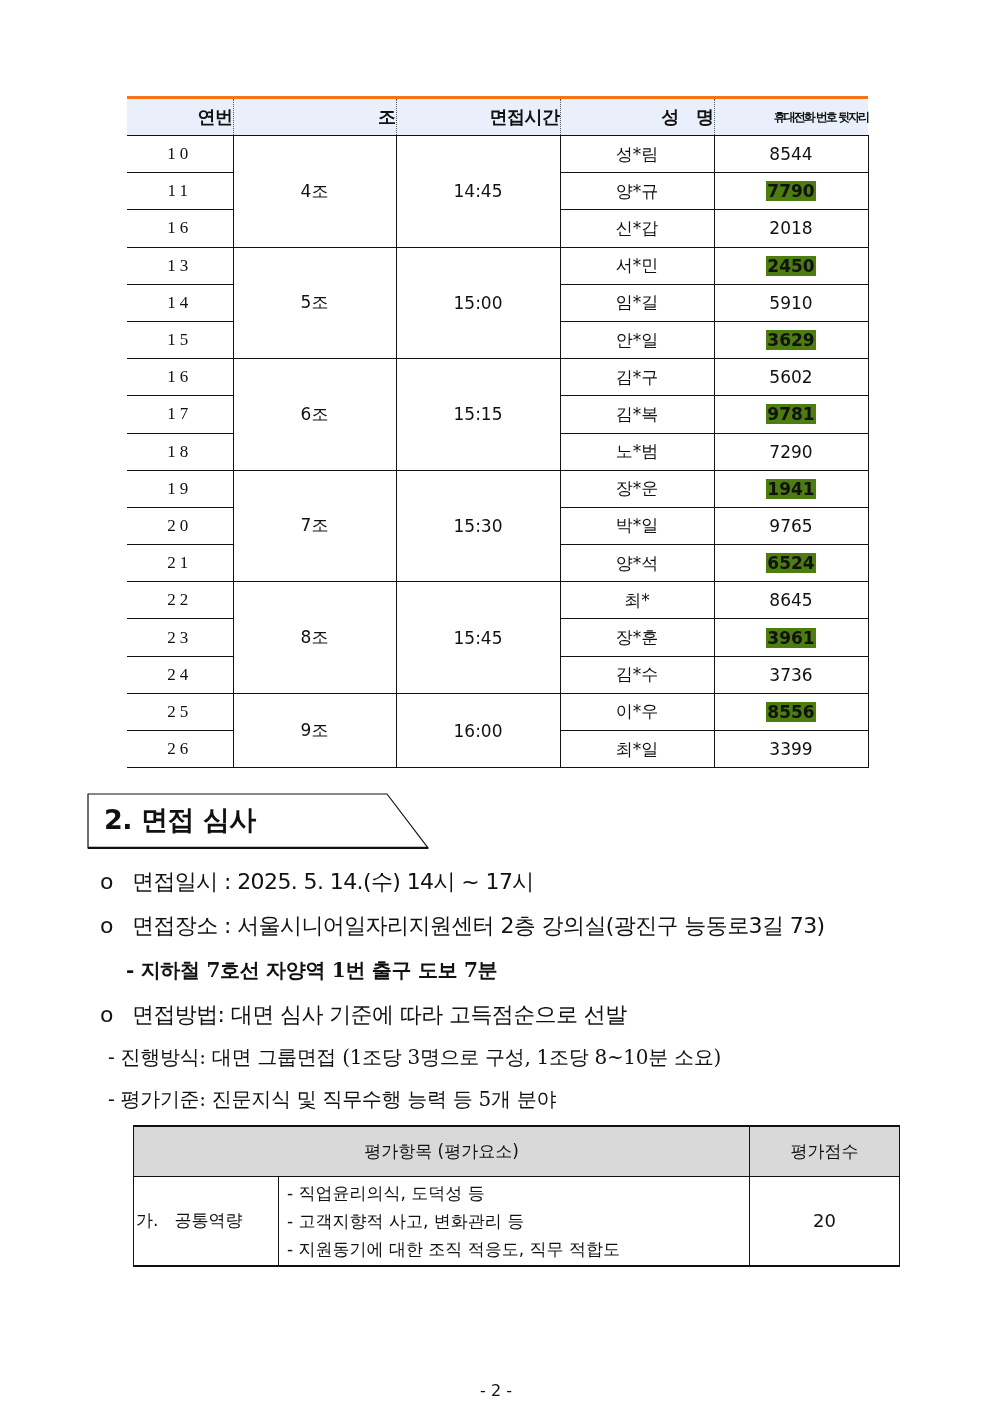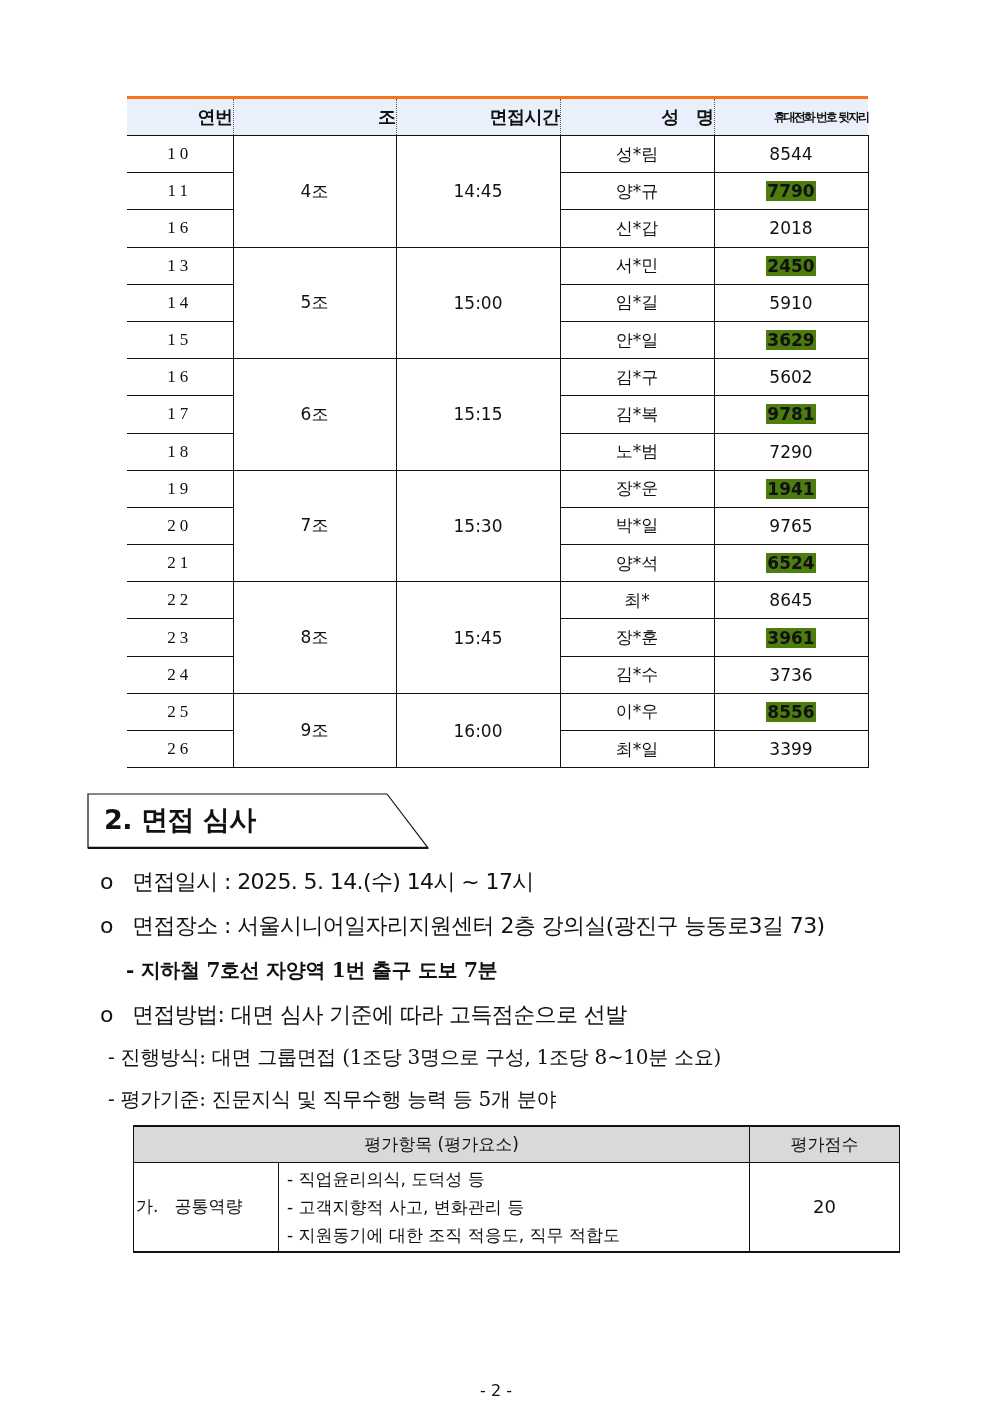--- a/index.html
+++ b/index.html
@@ -50,21 +50,21 @@
   
   #eval {
     position: absolute; left: 133px; top: 1125px; width: 766px;
     border-collapse: collapse; table-layout: fixed;
     font-family: "DejaVu Sans", sans-serif; font-size: 17px;
   }
   #eval col.e1 { width: 145px; }
   #eval col.e2 { width: 471px; }
   #eval col.e3 { width: 150px; }
   #eval th {
-    height: 36px; background: #d9d9d9; font-weight: normal; font-size: 17px;
+    height: 50px; background: #d9d9d9; font-weight: normal; font-size: 17px;
     border: 1px solid #111; border-top: 2px solid #111;
   }
   #eval td { border: 1px solid #111; border-bottom: 2px solid #111; vertical-align: middle; }
   #eval td.cat { text-align: left; padding-left: 2px; white-space: nowrap; }
   #eval td.items { padding: 2px 8px; line-height: 28px; margin-top: 44px; }
   #eval td.score { text-align: center; font-size: 18px; }
 
   #page-num { position: absolute; left: 0; width: 992px; top: 1381px; text-align: center; font-size: 16px; }
 </style>
 </head>

